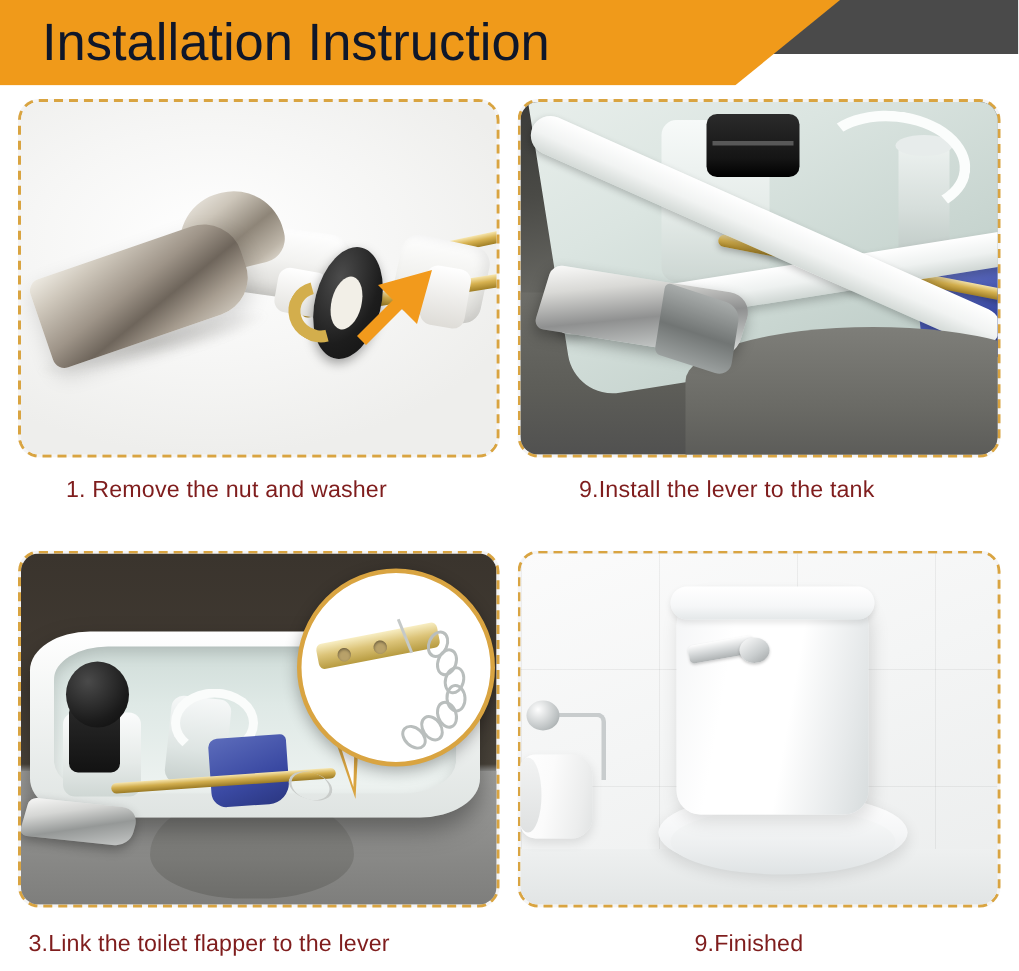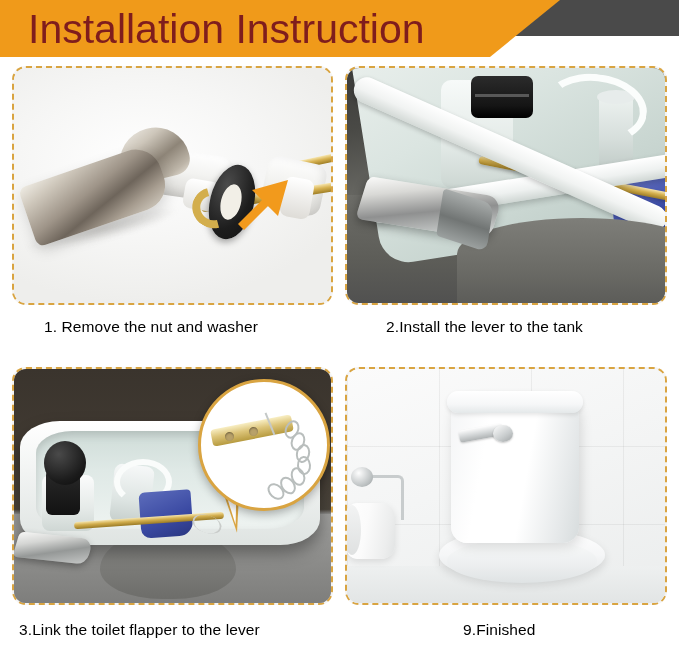--- a/index.html
+++ b/index.html
@@ -32,22 +32,22 @@
     left: 0; top: 0;
     width: 679px; height: 57px;
     background: #f09a1a;
     clip-path: polygon(0 0, 560px 0, 490px 57px, 0 57px);
   }
   .header-title {
     position: absolute;
     left: 28px; top: 2px;
     height: 54px;
     line-height: 54px;
-    font-size: 41px;
-    color: #7f1d1d;
+    font-size: 35px;
+    color: #0f172a;
     letter-spacing: 0px;
     white-space: nowrap;
     font-weight: 400;
   }
 
   
   .panel {
     position: absolute;
     box-sizing: border-box;
     border: 2px dashed #d9a441;
@@ -58,21 +58,21 @@
   .p1 { left: 12px;  top: 66px;  width: 321px; height: 239px; }
   .p2 { left: 345px; top: 66px;  width: 322px; height: 239px; }
   .p3 { left: 12px;  top: 367px; width: 321px; height: 238px; }
   .p4 { left: 345px; top: 367px; width: 322px; height: 238px; }
 
   .photo { position: absolute; inset: 0; }
 
   .caption {
     position: absolute;
     font-size: 15.5px;
-    color: #000000;
+    color: #7f1d1d;
     white-space: nowrap;
     letter-spacing: 0.1px;
   }
   .c1 { left: 44px;  top: 318px; }
   .c2 { left: 386px; top: 318px; }
   .c3 { left: 19px;  top: 621px; text-align: right; }
   .c4 { left: 463px; top: 621px; }
 
   
   .arrow { position: absolute; }
@@ -605,21 +605,21 @@
     <div class="blue-flap"></div>
     <div class="gold-rod"></div>
     <div class="tank-rim2"></div>
     <div class="tank-rim"></div>
     <div class="tank-front"></div>
     <div class="chrome-lever"></div>
     <div class="lever-face"></div>
 
   </div>
 </div>
-<div class="caption c2">2.Install the lever to the tank</div>
+<div class="caption c2">9.Install the lever to the tank</div>
 
 <div class="panel p3">
   <div class="photo">
     <div class="bgwall"></div>
     <div class="tiles"></div>
     <div class="bowl"></div>
     <div class="tank-outer"></div>
     <div class="tank-inner"></div>
     <div class="valve-white"></div>
     <div class="valve-stem"></div>

